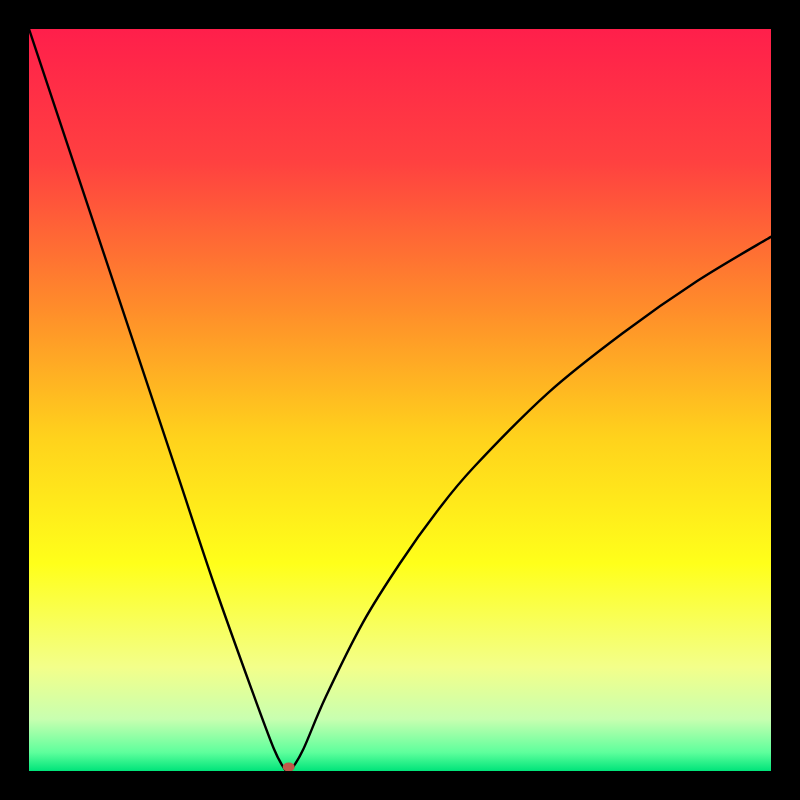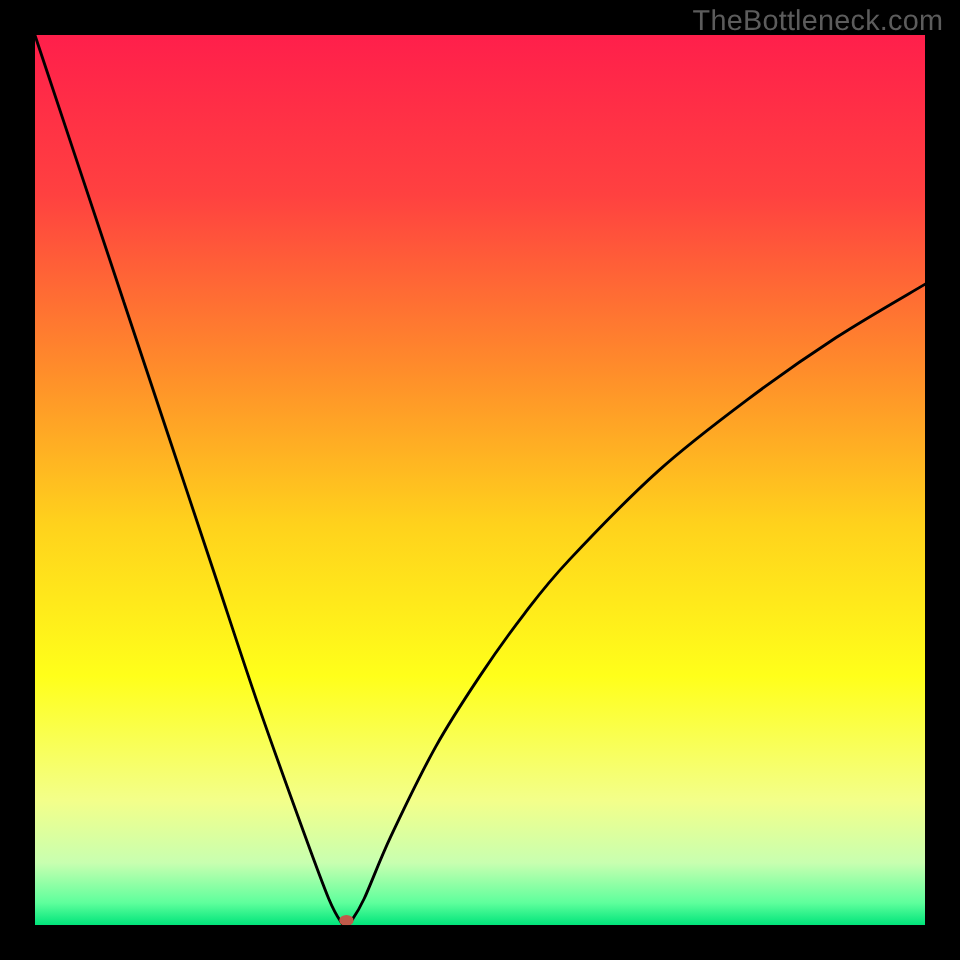--- a/index.html
+++ b/index.html
@@ -59,14 +59,13 @@
             <stop offset="97.5%" stop-color="#5eff9c"></stop>
             <stop offset="100%" stop-color="#00e47a"></stop>
           </linearGradient>
       </defs>
       <rect x="0" y="0" width="742" height="742" fill="url(#bg-grad)"></rect>
       <path id="curve-path" fill="none" stroke="#000" stroke-width="2.4" stroke-linejoin="round" stroke-linecap="round" d="M 0 0 C 6.183333333333334 18.55000000000001 24.733333333333334 74.20000000000007 37.1 111.30000000000007 C 49.46666666666667 148.40000000000006 61.833333333333336 185.50000000000003 74.2 222.60000000000002 C 86.56666666666666 259.7 98.93333333333334 296.79999999999995 111.3 333.9 C 123.66666666666666 371 136.03333333333333 408.09999999999997 148.4 445.2 C 160.76666666666668 482.3 173.13333333333333 520.6366666666667 185.5 556.5 C 197.86666666666667 592.3633333333333 212.70666666666665 633.1733333333333 222.6 660.38 C 232.49333333333334 687.5866666666667 239.29500000000002 706.384 244.86 719.74 C 250.425 733.096 253.51666666666665 736.8059999999999 255.98999999999998 740.516 C 258.4633333333333 744.226 258.4633333333333 742.2473333333334 259.7 742 C 260.93666666666667 741.7526666666666 260.9366666666666 742.7420000000001 263.40999999999997 739.032 C 265.8833333333333 735.322 268.975 731.6120000000001 274.54 719.74 C 280.105 707.8679999999999 286.9066666666667 688.8233333333333 296.8 667.8 C 306.6933333333333 646.7766666666666 321.53333333333336 615.86 333.90000000000003 593.6 C 346.2666666666667 571.34 358.6333333333333 552.79 371 534.24 C 383.3666666666667 515.69 395.73333333333335 498.37666666666667 408.1 482.3 C 420.4666666666667 466.22333333333336 426.65 457.5666666666667 445.2 437.78000000000003 C 463.75 417.99333333333334 494.66666666666663 385.84 519.4 363.58 C 544.1333333333333 341.32 568.8666666666667 322.77000000000004 593.6 304.22 C 618.3333333333334 285.67 643.0666666666667 268.3566666666666 667.8000000000001 252.27999999999997 C 692.5333333333334 236.2033333333333 729.6333333333333 215.17999999999998 742 207.76"></path>
       <ellipse id="marker-dot" rx="6" ry="4.5" fill="#c05a4a" cx="259.7" cy="738"></ellipse>
     </svg>
   </div>
 
-  <div class="watermark">TheBottleneck.com</div>
 </div>
 
 </body></html>

